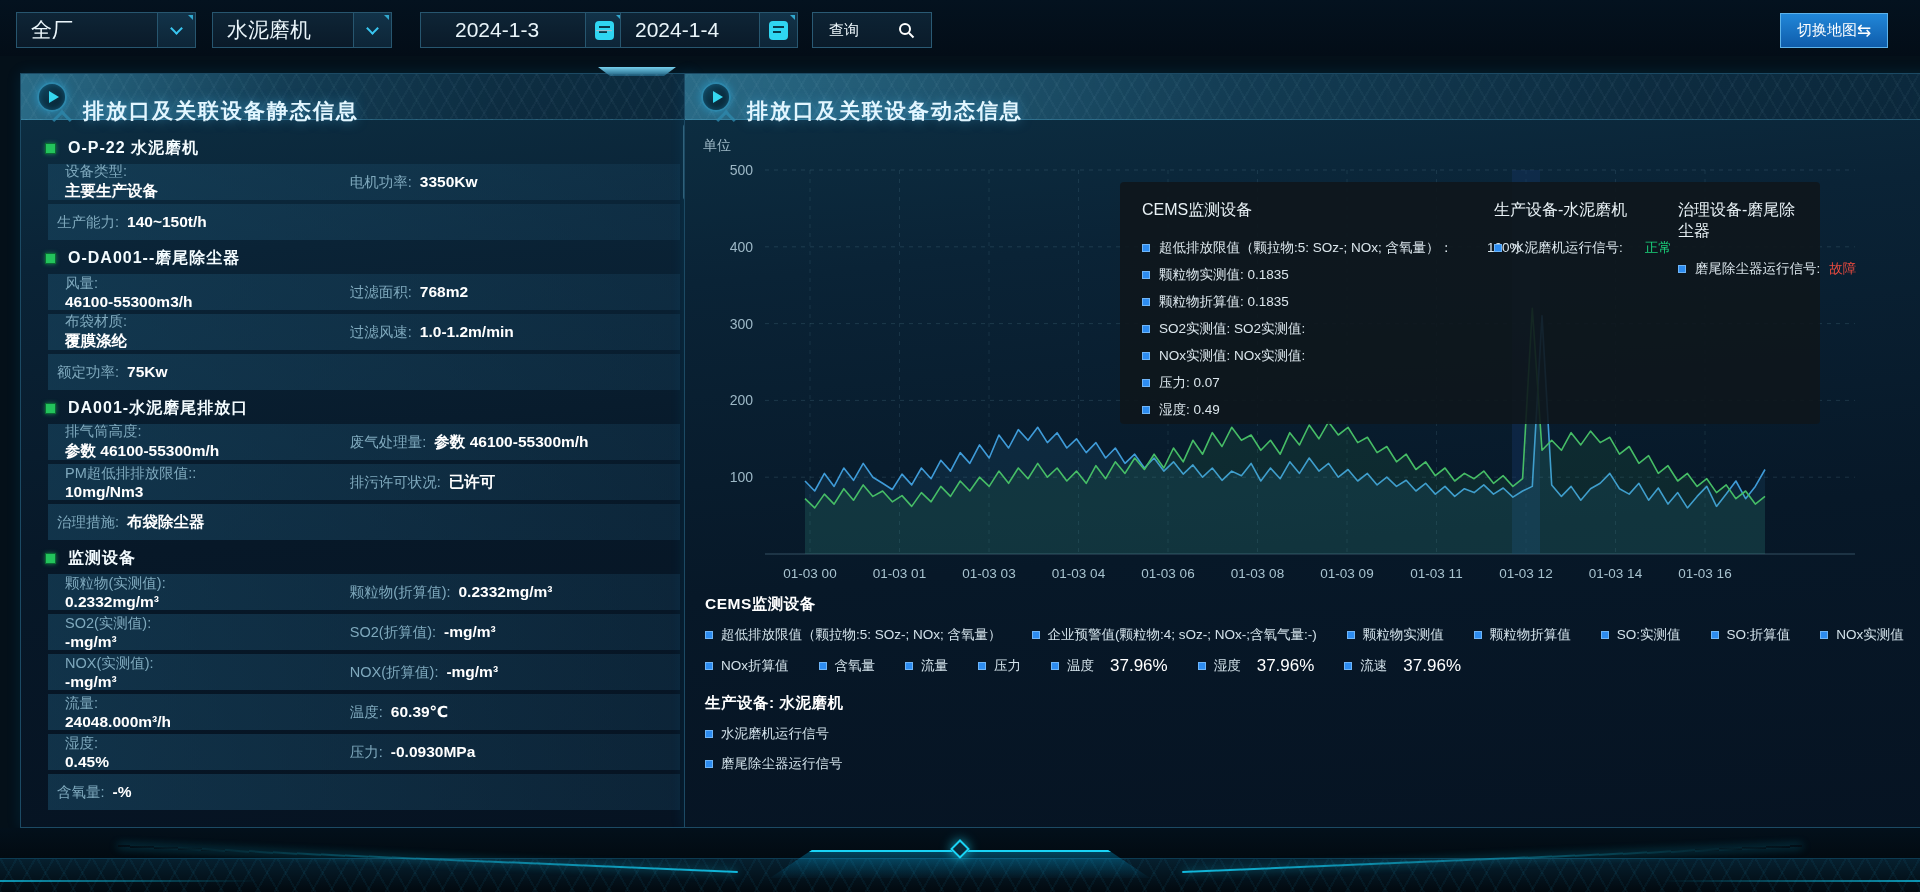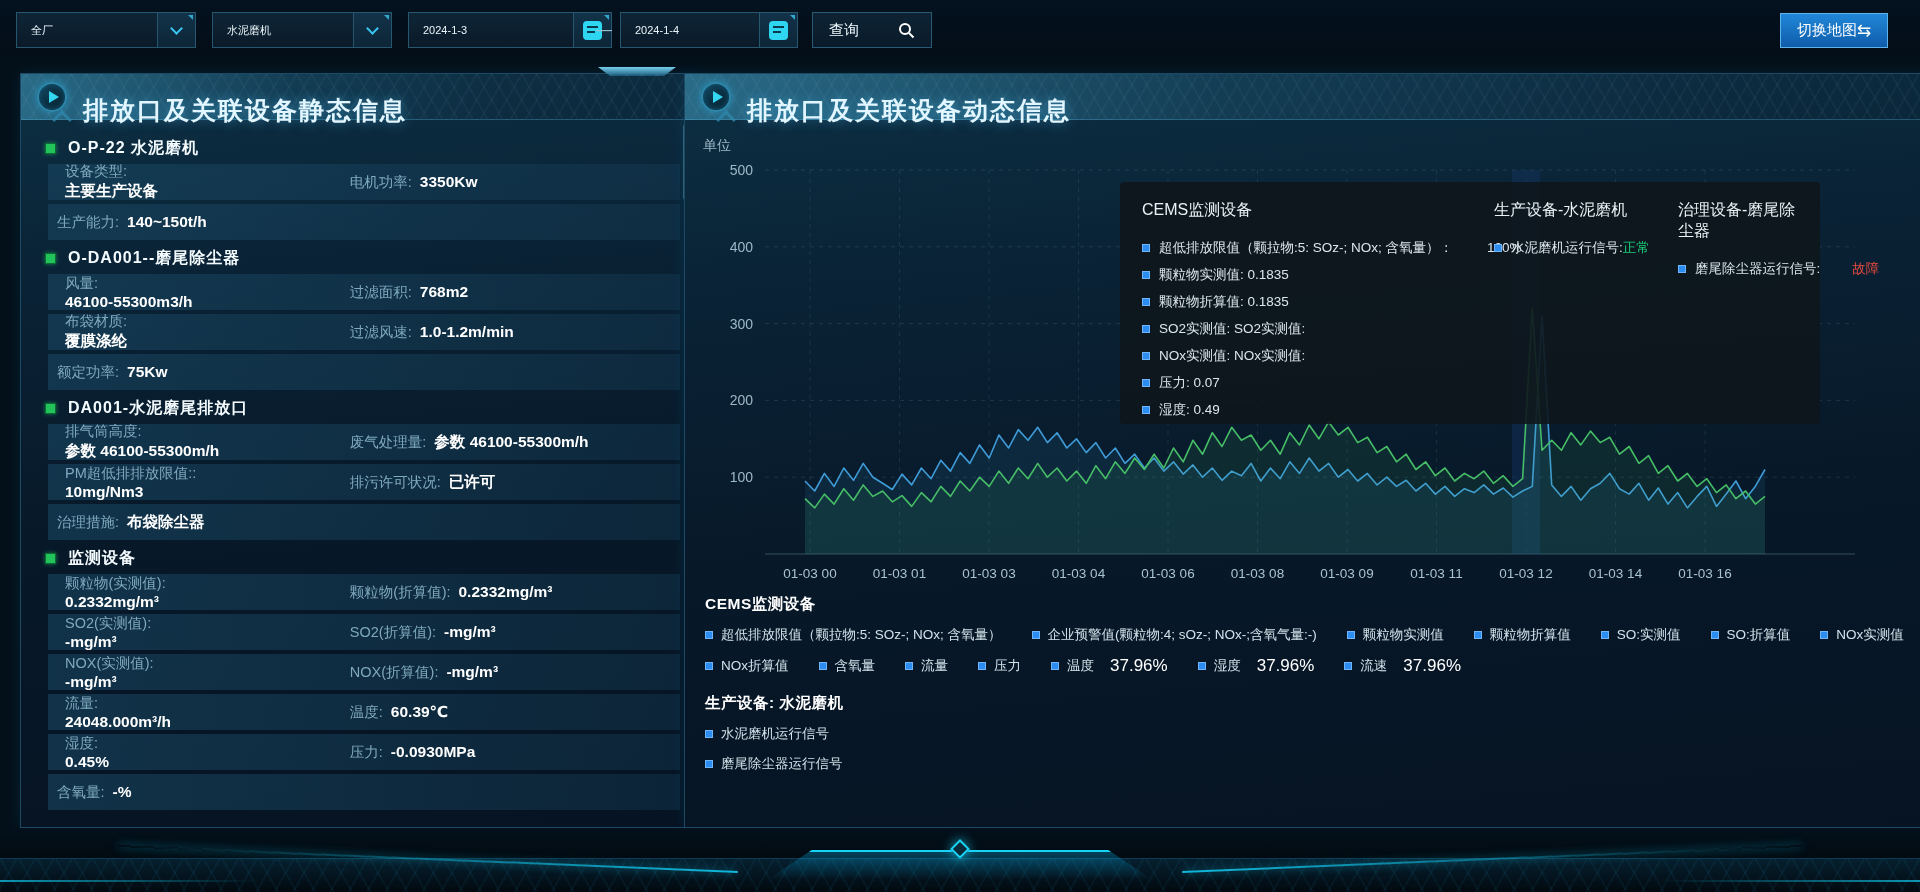--- a/index.html
+++ b/index.html
@@ -6,21 +6,21 @@
   html,body { width:1920px; height:892px; overflow:hidden; }
   body {
     font-family:"Liberation Sans","DejaVu Sans",sans-serif;
     background:#041019; color:#e8f4fa; position:relative;
   }
   
   .topbar { position:absolute; left:0; top:0; width:1920px; height:56px;
     background:linear-gradient(180deg,#04121f,#030d17); }
   .ctl { position:absolute; top:12px; height:36px; display:flex; align-items:center;
     background:linear-gradient(180deg,#0e2536,#0a1a29);
-    border:1px solid #27566f; color:#eaf5fa; font-size:11px; }
+    border:1px solid #27566f; color:#eaf5fa; font-size:21px; }
   .ctl .txt { padding-left:14px; flex:1; }
   .iconbox { width:38px; height:34px; margin-left:auto; display:flex; align-items:center; justify-content:center;
     background:linear-gradient(180deg,#123349,#0d2537); border-left:1px solid #27566f; position:relative; }
   .iconbox::before { content:""; position:absolute; top:2px; right:2px;
     border-top:5px solid #39c6f0; border-left:5px solid transparent; opacity:.8; }
   .chev { width:9px; height:9px; border-left:2px solid #39c6f0; border-bottom:2px solid #39c6f0;
     transform:rotate(-45deg); margin-top:-4px; }
   .cal { width:19px; height:19px; border-radius:4px; background:#2fd6f2; position:relative; }
   .cal::before { content:""; position:absolute; left:4px; right:4px; top:5px; height:2px; background:#073a4c; }
   .cal::after  { content:""; position:absolute; left:4px; right:7px; top:10px; height:2px; background:#073a4c; }
@@ -47,21 +47,21 @@
       repeating-linear-gradient(60deg,rgba(190,240,255,.035) 0 2px,transparent 2px 13px),
       repeating-linear-gradient(-60deg,rgba(190,240,255,.035) 0 2px,transparent 2px 13px),
       linear-gradient(90deg,rgba(66,156,190,.55),rgba(32,90,120,.34) 40%,rgba(16,48,70,.2) 72%,rgba(10,32,50,.1));
     border-bottom:1px solid rgba(90,190,230,.3); }
   .play { width:30px; height:30px; border-radius:50%; flex:0 0 auto;
     background:radial-gradient(circle at 35% 35%,#0e3c52,#082434 72%);
     border:2px solid #2d87ab; display:flex; align-items:center; justify-content:center;
     box-shadow:0 0 10px rgba(47,198,255,.45), inset 0 0 6px rgba(47,198,255,.35); }
   .play::after { content:""; border-left:10px solid #35d7f0; border-top:6px solid transparent;
     border-bottom:6px solid transparent; margin-left:3px; }
-  .ptitle { font-size:25px; font-weight:bold; letter-spacing:2px; color:#e2f6ff; margin-left:16px;
+  .ptitle { font-size:21px; font-weight:bold; letter-spacing:2px; color:#e2f6ff; margin-left:16px;
     text-shadow:0 0 12px rgba(80,200,255,.5);margin-top:28px; }
   .phead-chev { position:absolute; left:34px; bottom:-8px; width:14px; height:14px;
     border-left:3px solid #2d87ab; border-top:3px solid #2d87ab; transform:rotate(45deg); opacity:.8; }
   .back { margin-left:auto; font-size:15px; color:#cfe8f4; cursor:pointer; letter-spacing:1px; }
   
   .pbody { padding:12px 12px 0 12px; position:relative; }
   .sec-h { display:flex; align-items:center; height:28px; margin:2px 0 2px 12px; }
   .sec-sq { width:11px; height:11px; background:#23c35c; border:1px solid #0b6b33;
     box-shadow:0 0 4px rgba(40,220,110,.5); margin-right:12px; }
   .sec-t { font-size:16px; font-weight:bold; color:#f4fcff; letter-spacing:1px; }
@@ -76,21 +76,21 @@
   
   .chart-svg { position:absolute; left:0; top:46px; }
   .tooltip { position:absolute; left:435px; top:108px; width:700px; height:242px;
     background:rgba(14,22,28,.9); border-radius:4px; display:flex; padding:18px 22px; z-index:5; }
   .tt-col1 { width:352px; } .tt-col2 { width:200px; } .tt-col3 { width:120px; }
   .tt-title { font-size:16px; color:#e9f2f6; margin-bottom:13px; }
   .tt-item { display:flex; align-items:baseline; font-size:13.5px; color:#dbe6ec; line-height:27px; white-space:nowrap; }
   .bdot { width:8px; height:8px; background:#2d8cf0; border:1px solid #6fb5f7; flex:0 0 auto;
     margin-right:9px; align-self:center; }
   .tt-val { margin-left:34px; }
-  .st-ok { color:#1ad17a; } .st-err { color:#e84a3f; margin-left:32px; }
+  .st-ok { color:#1ad17a; margin-left:22px; } .st-err { color:#e84a3f; margin-left:9px; }
   
   .legend { position:absolute; left:20px; right:16px; top:520px; }
   .lg-head { font-size:15.5px; font-weight:bold; color:#ffffff; letter-spacing:.5px; margin-bottom:11px; }
   .lg-row { display:flex; flex-wrap:wrap; align-items:center; margin-bottom:12px; }
   .lg-item { display:flex; align-items:center; margin-right:30px; font-size:13.5px; color:#d3e2ea; cursor:pointer; }
   .lg-item .bdot { margin-right:8px; }
   .lg-val { color:#ffffff; font-size:17px; margin-left:16px; }
   .lg-sub { margin-top:17px; }
   
   .footer { position:absolute; left:0; top:828px; width:1920px; height:64px; overflow:hidden;
@@ -123,21 +123,21 @@
     <span class="iconbox">
         <span class="chev"></span>
       </span>
   </div>
   <div class="ctl" style="left:212px;width:180px;">
     <span class="txt">水泥磨机</span>
     <span class="iconbox">
         <span class="chev"></span>
       </span>
   </div>
-  <div class="ctl" style="left:408px;width:204px;">
+  <div class="ctl" style="left:420px;width:204px;padding-left:20px;">
     <span class="txt">2024-1-3</span>
     <span class="iconbox">
         <span class="cal"></span>
       </span>
   </div>
   <div class="dash-sep">—</div>
   <div class="ctl" style="left:620px;width:178px;">
     <span class="txt">2024-1-4</span>
     <span class="iconbox">
         <span class="cal"></span>

